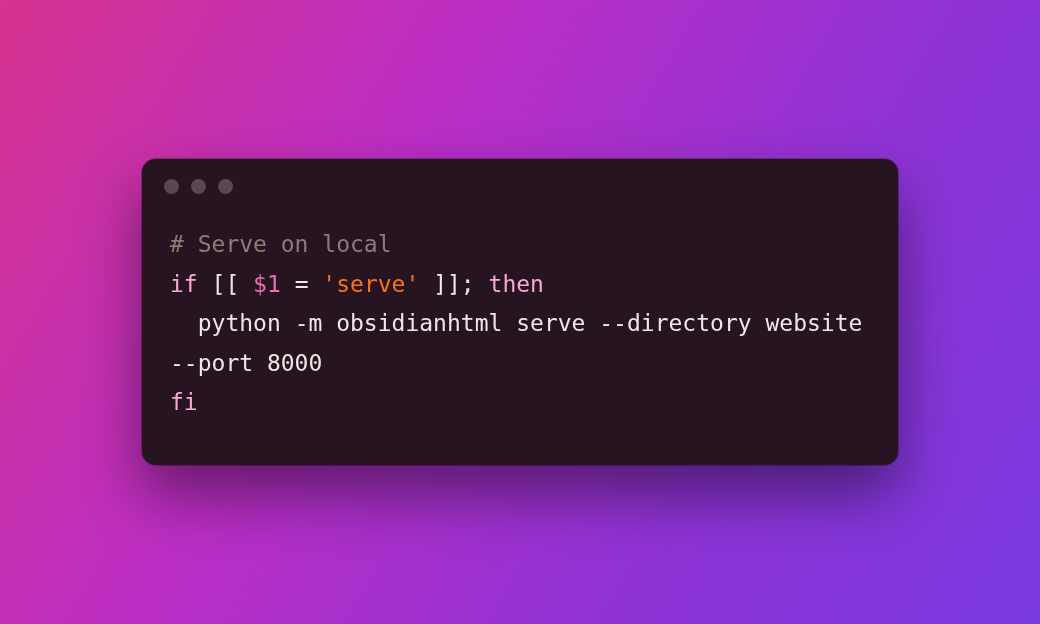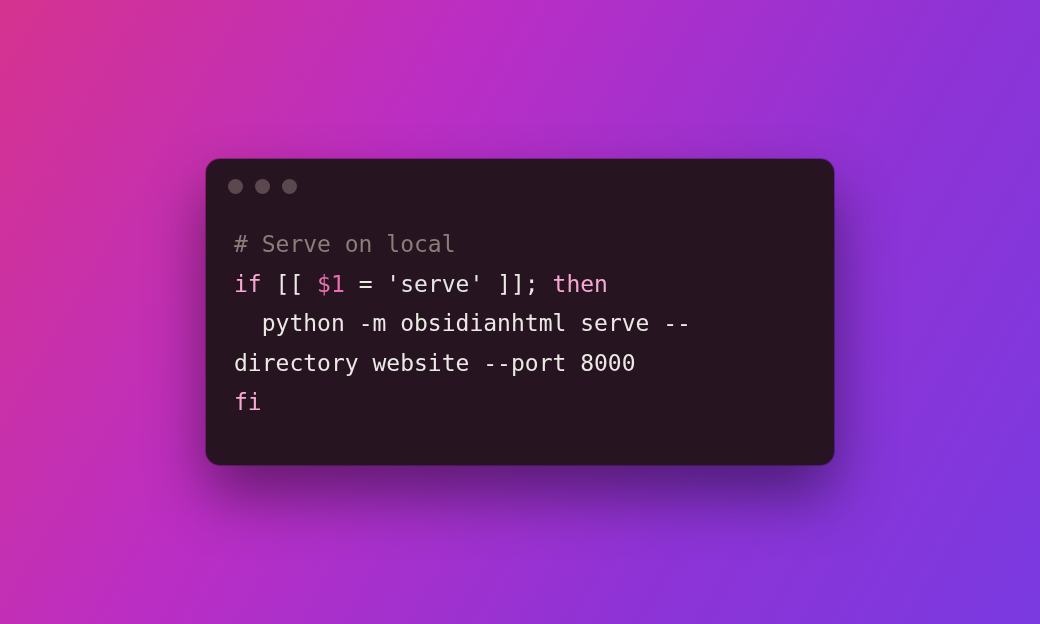--- a/index.html
+++ b/index.html
@@ -5,21 +5,21 @@
   * { margin: 0; padding: 0; box-sizing: border-box; }
   html, body { width: 1040px; height: 624px; }
   body {
     background: linear-gradient(120deg, #d6338f 0%, #bb2ec4 35%, #8e33d6 70%, #7a3ae0 100%);
     display: flex;
     align-items: center;
     justify-content: center;
     font-family: ui-monospace, "SF Mono", Menlo, Consolas, monospace;
   }
   .window {
-    width: 628px;
+    width: 756px;
     background: #261421;
     border-radius: 14px;
     box-shadow: 0 30px 60px rgba(0,0,0,0.45), 0 0 0 1px rgba(0,0,0,0.25);
     overflow: hidden;
   }
   .titlebar {
     height: 54px;
     display: flex;
     align-items: center;
     padding-left: 22px;
@@ -34,21 +34,21 @@
   .code {
     padding: 12px 28px 42px 28px;
     font-size: 23px;
     line-height: 1.72;
     white-space: pre-wrap;
     color: #ece9e4;
   }
   .tok-comment { color: #8c7d79; }
   .tok-keyword { color: #f9a8d4; }
   .tok-var     { color: #e96fb1; }
-  .tok-string  { color: #e5e5e5; }
+  .tok-string  { color: #f97316; }
   .tok-default { color: #ece9e4; }
 </style>
 </head>
 <body>
 
 <div class="window">
   <div class="titlebar">
     <div class="dot"></div>
     <div class="dot"></div>
     <div class="dot"></div>

